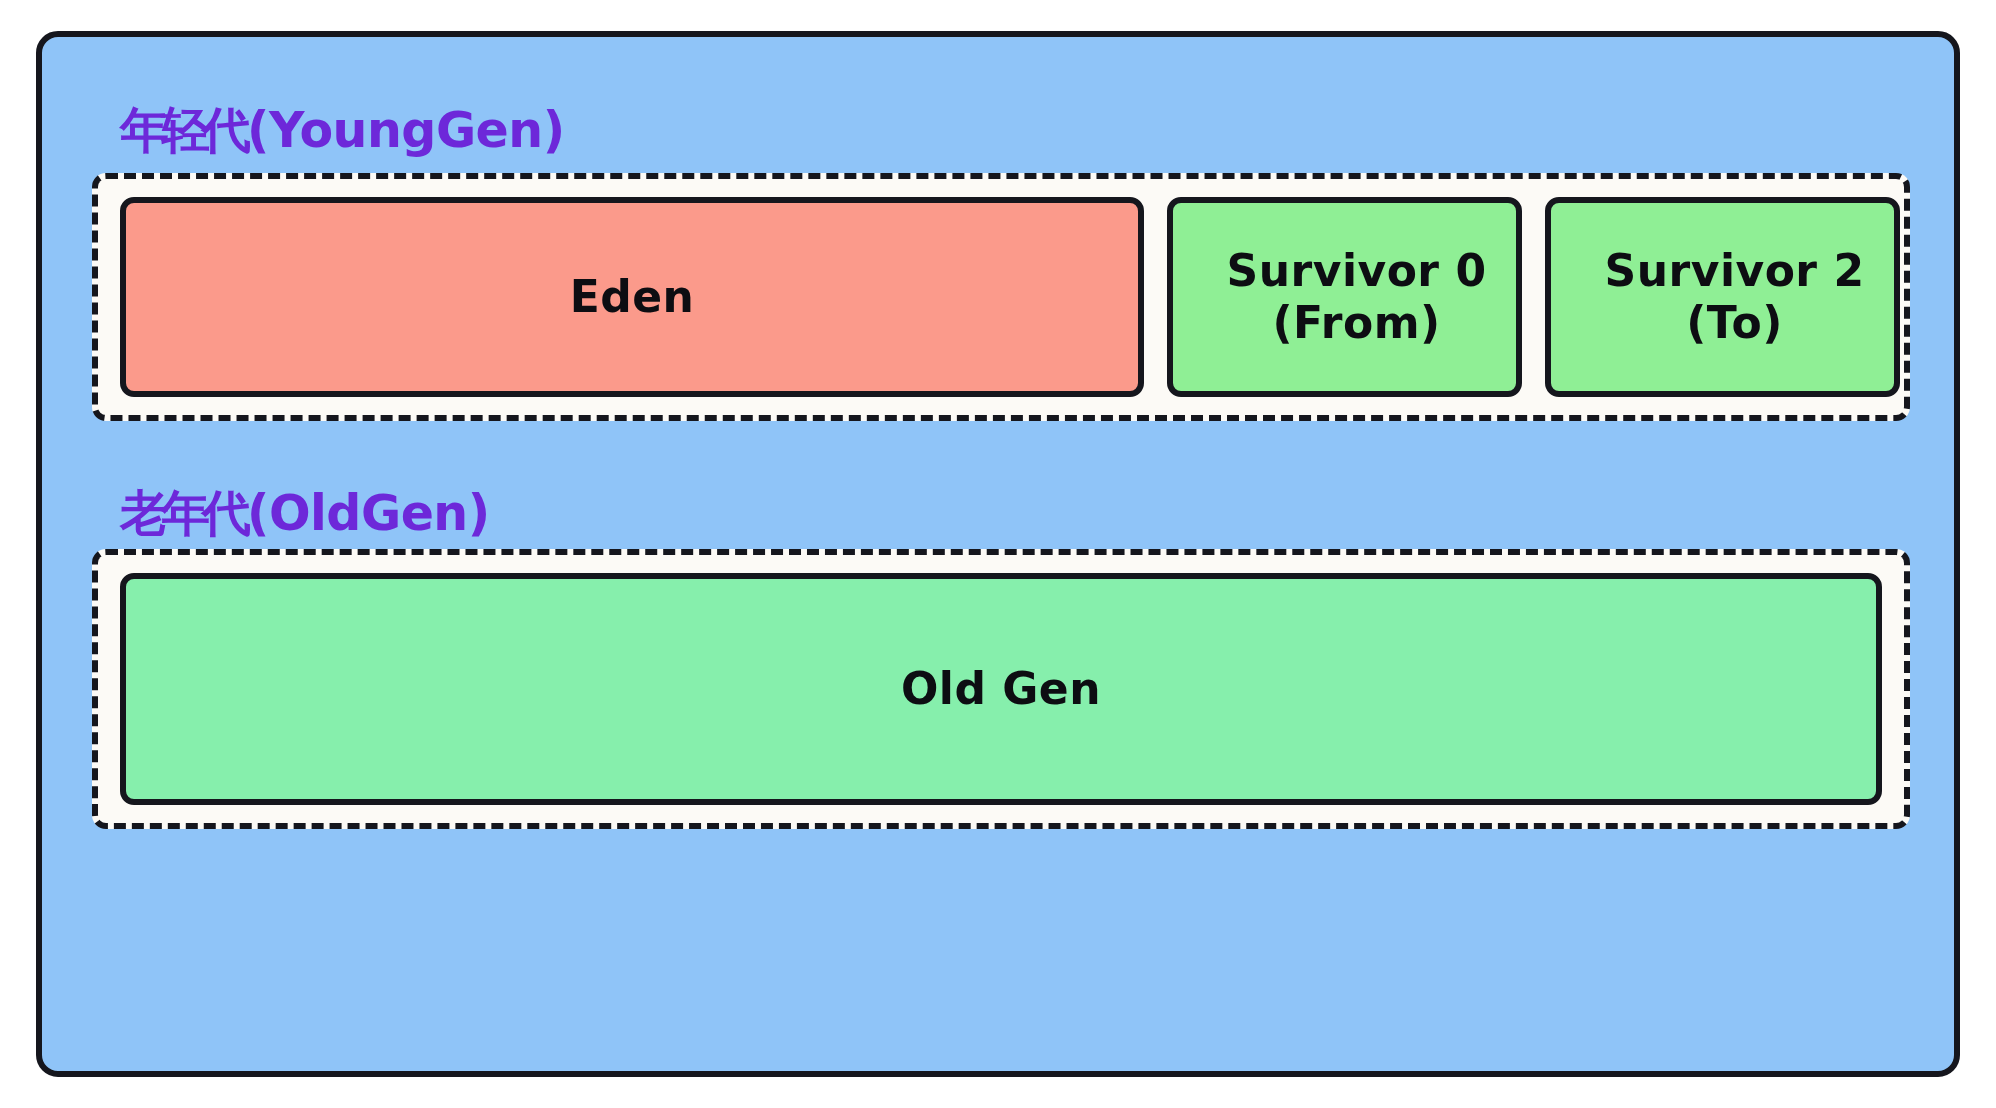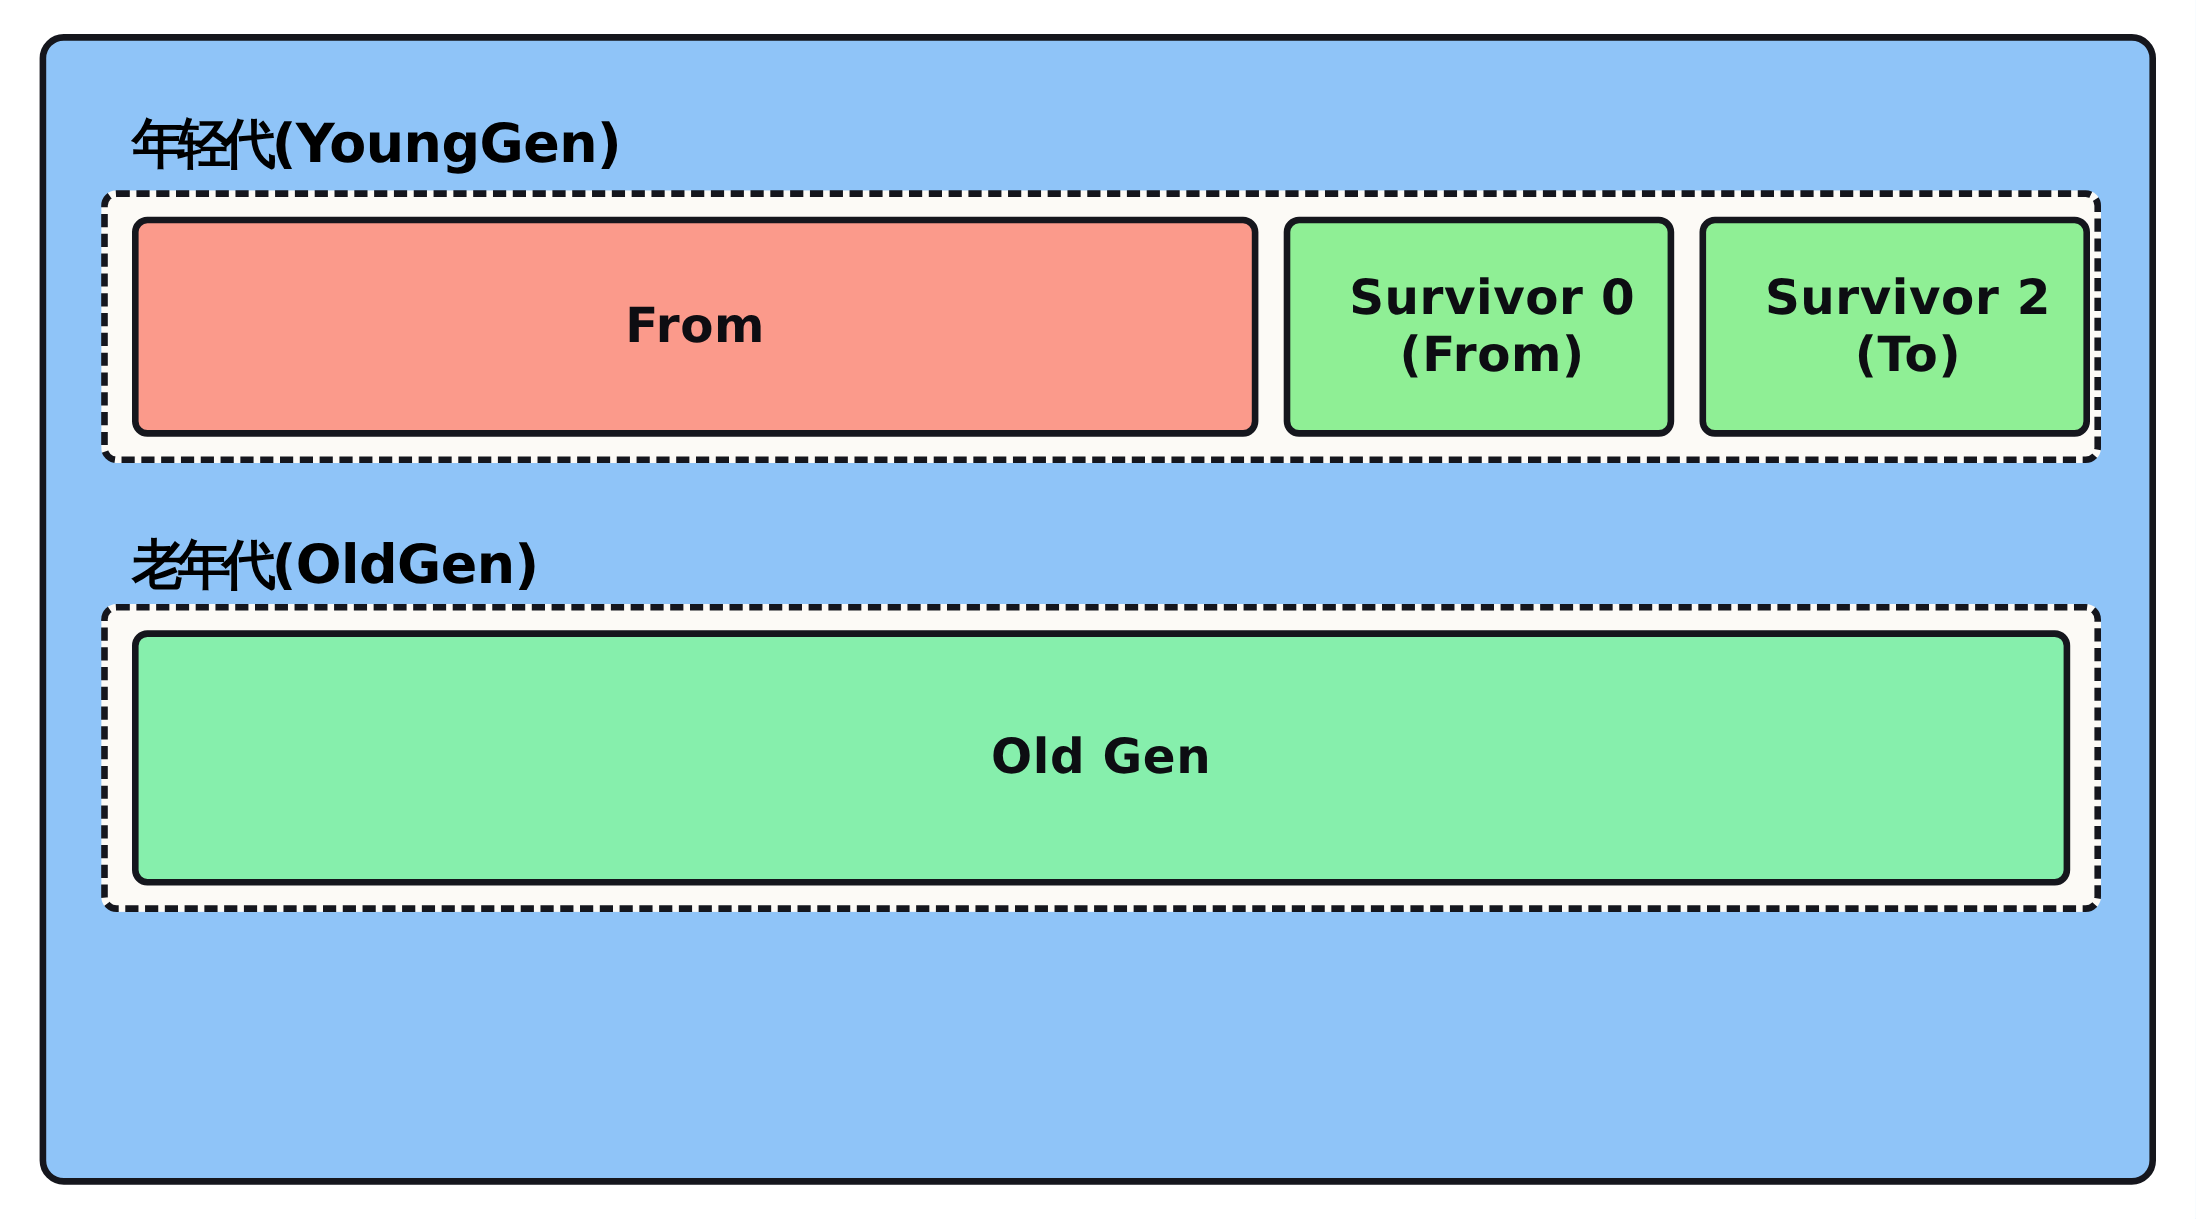--- a/index.html
+++ b/index.html
@@ -34,21 +34,21 @@
     border-radius: 22px;
     padding: 0;
   }
 
   
   .gen-title {
     position: absolute;
     left: 78px;
     font-size: 49px;
     font-weight: 700;
-    color: #000000;
+    color: #6d28d9;
     letter-spacing: -0.5px;
     white-space: nowrap;
     line-height: 1;
   }
   .gen-title.young { top: 69px; }
   .gen-title.old   { top: 452px; text-align: center; }
 
   .gen-title .cjk {
     letter-spacing: -8px;
     margin-right: 4px;
@@ -128,21 +128,21 @@
   <div class="heap-panel">
 
     <div class="gen-title young">
       <span class="cjk">年轻代</span><span>(YoungGen)</span>
     </div>
 
     <div class="region young">
       <div class="region-inner">
 
         <div class="block eden">
-          <span class="block-line">From</span>
+          <span class="block-line">Eden</span>
         </div>
 
         <div class="block survivor">
           <span class="block-line">Survivor 0</span>
           <span class="block-line">(From)</span>
         </div>
 
         <div class="block survivor">
           <span class="block-line">Survivor 2</span>
           <span class="block-line">(To)</span>

